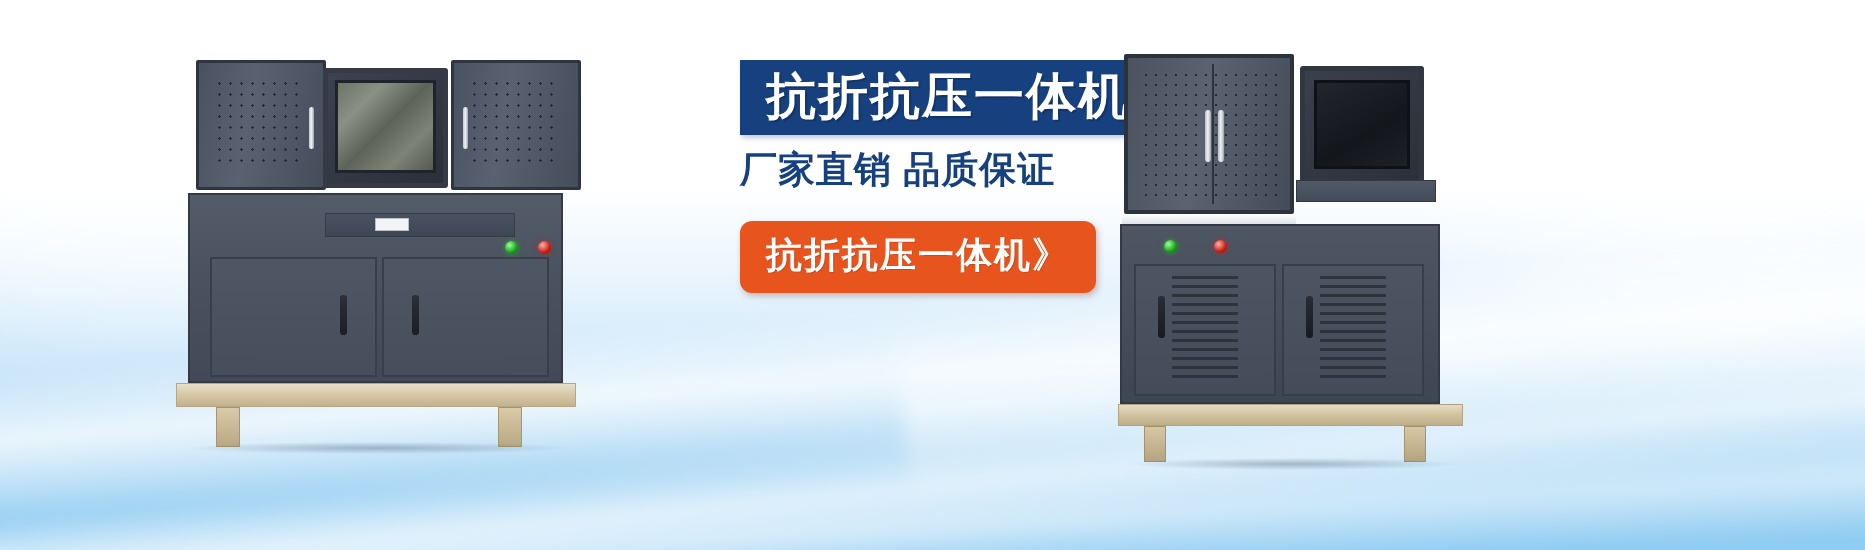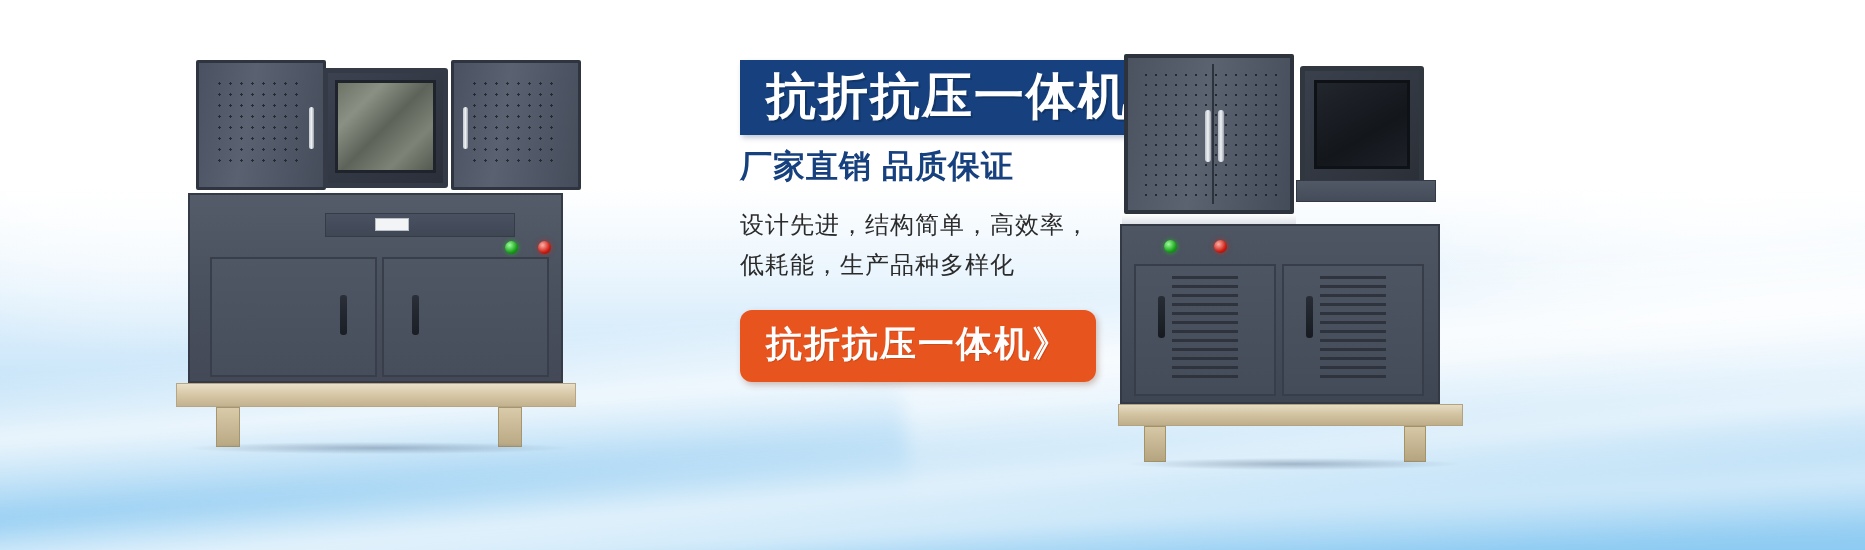--- a/index.html
+++ b/index.html
@@ -76,21 +76,21 @@
     margin-top:22px;
     font-size:35px;
     font-weight:bold;
     color:#ef5a21;
     letter-spacing:1px;
     white-space:nowrap;
     text-shadow:1px 1px 0 rgba(255,255,255,.5);
   }
   .sub-blue {
     margin-top:10px;
-    font-size:32px;
+    font-size:37px;
     font-weight:bold;
     color:#17417e;
     letter-spacing:1px;
     white-space:nowrap;
     text-shadow:1px 1px 0 rgba(255,255,255,.5);
   }
 
   .body-line {
     font-size:24px;
     color:#2b2b2b;
@@ -330,24 +330,20 @@
   </div>
 
   <div id="copy">
 
     <div class="title-bar">
       <span class="title-text">抗折抗压一体机</span>
     </div>
 
     <div class="sub-blue">厂家直销  品质保证</div>
 
-    <div class="body-lines">
-      <div class="body-line">设计先进，结构简单，高效率，</div>
-      <div class="body-line">低耗能，生产品种多样化</div>
-    </div>
 
     <div class="cta">
       <span class="cta-text">抗折抗压一体机》</span>
     </div>
   </div>
 
   <div class="machine" id="machine-right">
     <div class="rm-cab">
       <div class="perf"></div>
       <div class="rm-cab-split"></div>

